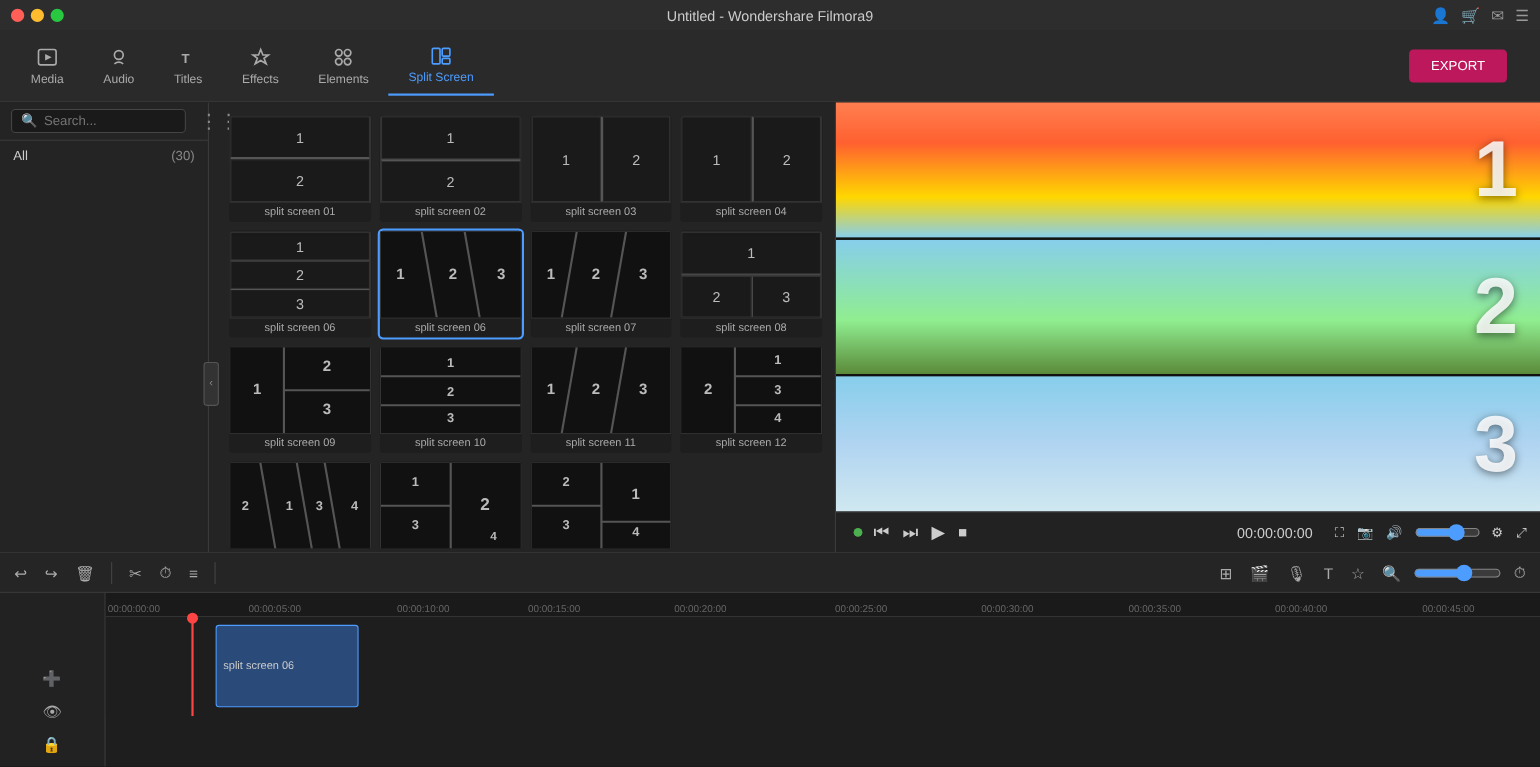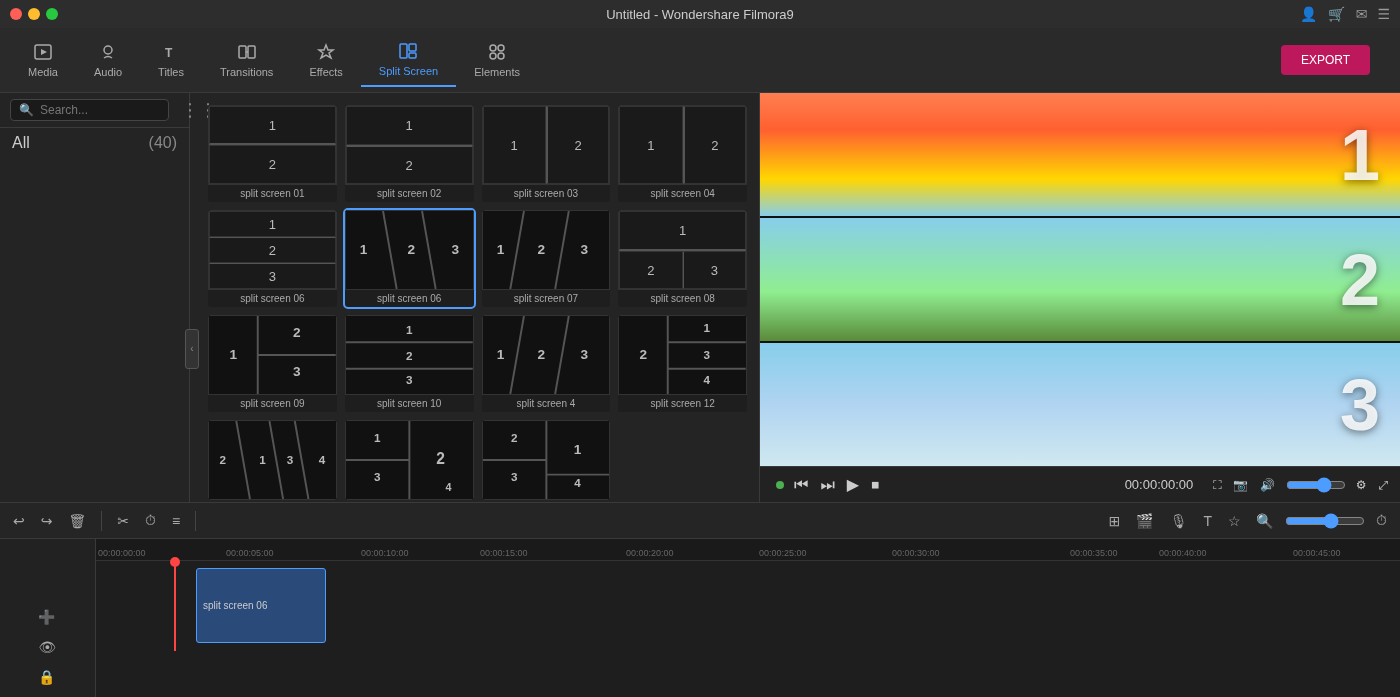--- a/index.html
+++ b/index.html
@@ -118,21 +118,21 @@
     .sidebar-filters {
       display: flex;
       flex-direction: column;
       width: 190px;
       border-right: 1px solid #3a3a3a;
     }
     .filter-item {
       display: flex;
       justify-content: space-between;
       padding: 6px 12px;
-      font-size: 16px;
+      font-size: 12px;
       cursor: pointer;
       color: #ccc;
       text-align: right;
     }
     .filter-item .count { color: #888; }
     .gallery-area {
       flex: 1;
       overflow-y: auto;
       padding: 8px;
     }
@@ -479,69 +479,61 @@
         <span>Audio</span>
       </div>
       <div class="toolbar-item">
         <svg viewBox="0 0 20 20" fill="#aaa">
             <text x="4" y="15" font-size="12" fill="#aaa" font-weight="bold">T</text>
           </svg>
         <span>Titles</span>
       </div>
       <div class="toolbar-item">
         <svg viewBox="0 0 20 20">
-            <rect x="2" y="4" width="7" height="12" rx="1" fill="none" stroke="#aaa" stroke-width="1.5"></rect>
-            <rect x="11" y="4" width="7" height="12" rx="1" fill="none" stroke="#aaa" stroke-width="1.5"></rect>
-            <path d="M9 10 L11 10" stroke="#aaa" stroke-width="1.5"></path>
-          </svg>
-        <span>Transitions</span>
-      </div>
-      <div class="toolbar-item">
-        <svg viewBox="0 0 20 20">
             <path d="M10 3 L12 8 L17 8 L13 11 L15 16 L10 13 L5 16 L7 11 L3 8 L8 8 Z" fill="none" stroke="#aaa" stroke-width="1.5"></path>
           </svg>
         <span>Effects</span>
-      </div>
-      <div class="toolbar-item active">
-        <svg viewBox="0 0 20 20">
-            <rect x="2" y="3" width="7" height="14" rx="1" fill="none" stroke="#4d9cff" stroke-width="1.5"></rect>
-            <rect x="11" y="3" width="7" height="7" rx="1" fill="none" stroke="#4d9cff" stroke-width="1.5"></rect>
-            <rect x="11" y="12" width="7" height="5" rx="1" fill="none" stroke="#4d9cff" stroke-width="1.5"></rect>
-          </svg>
-        <span style="color:#4d9cff;">Split Screen</span>
       </div>
       <div class="toolbar-item">
         <svg viewBox="0 0 20 20">
             <circle cx="6" cy="6" r="3" fill="none" stroke="#aaa" stroke-width="1.5"></circle>
             <circle cx="14" cy="6" r="3" fill="none" stroke="#aaa" stroke-width="1.5"></circle>
             <circle cx="6" cy="14" r="3" fill="none" stroke="#aaa" stroke-width="1.5"></circle>
             <circle cx="14" cy="14" r="3" fill="none" stroke="#aaa" stroke-width="1.5"></circle>
           </svg>
         <span>Elements</span>
       </div>
+      <div class="toolbar-item active">
+        <svg viewBox="0 0 20 20">
+            <rect x="2" y="3" width="7" height="14" rx="1" fill="none" stroke="#4d9cff" stroke-width="1.5"></rect>
+            <rect x="11" y="3" width="7" height="7" rx="1" fill="none" stroke="#4d9cff" stroke-width="1.5"></rect>
+            <rect x="11" y="12" width="7" height="5" rx="1" fill="none" stroke="#4d9cff" stroke-width="1.5"></rect>
+          </svg>
+        <span style="color:#4d9cff;">Split Screen</span>
+      </div>
     </div>
     <button class="export-btn">EXPORT</button>
   </div>
 
   <div class="main-content">
 
     <div class="left-panel">
       <div style="display:flex; flex:1; overflow:hidden;">
 
         <div class="sidebar-filters">
           <div class="top-bar">
             <div class="search-bar">
               <span>🔍</span>
               <input type="text" placeholder="Search..." style="">
             </div>
             <span class="grid-dots">⋮⋮</span>
           </div>
           <div class="filter-item">
             <span>All</span>
-            <span class="count">(40)</span>
+            <span class="count">(30)</span>
           </div>
         </div>
 
         <div class="collapse-btn">‹</div>
 
         <div class="gallery-area" style="margin-left: 6px;">
           <div class="grid">
 
             <div class="thumb-card">
               <div class="thumb-img">
@@ -672,21 +664,21 @@
                 <div style="width:100%; height:100%; position:relative;">
                   <svg width="100%" height="100%" viewBox="0 0 130 80">
                     <line x1="42" y1="0" x2="28" y2="80" stroke="#555" stroke-width="2"></line>
                     <line x1="88" y1="0" x2="74" y2="80" stroke="#555" stroke-width="2"></line>
                     <text x="14" y="44" fill="#bbb" font-size="14" font-weight="bold">1</text>
                     <text x="56" y="44" fill="#bbb" font-size="14" font-weight="bold">2</text>
                     <text x="100" y="44" fill="#bbb" font-size="14" font-weight="bold">3</text>
                   </svg>
                 </div>
               </div>
-              <div class="thumb-label">split screen 4</div>
+              <div class="thumb-label">split screen 11</div>
             </div>
 
             <div class="thumb-card">
               <div class="thumb-img">
                 <div style="width:100%; height:100%; position:relative;">
                   <svg width="100%" height="100%" viewBox="0 0 130 80">
                     <line x1="50" y1="0" x2="50" y2="80" stroke="#555" stroke-width="2"></line>
                     <line x1="50" y1="27" x2="130" y2="27" stroke="#555" stroke-width="2"></line>
                     <line x1="50" y1="54" x2="130" y2="54" stroke="#555" stroke-width="2"></line>
                     <text x="25" y="44" fill="#bbb" font-size="14" font-weight="bold" text-anchor="middle">2</text>
@@ -823,24 +815,24 @@
         <div class="tl-left-btn">🔒</div>
       </div>
 
       <div class="timeline-main">
 
         <div class="time-ruler">
           <span class="time-tick" style="left:2px;">00:00:00:00</span>
           <span class="time-tick" style="left:130px;">00:00:05:00</span>
           <span class="time-tick" style="left:265px;">00:00:10:00</span>
           <span class="time-tick" style="left:384px;">00:00:15:00</span>
-          <span class="time-tick" style="left:530px;">00:00:20:00</span>
+          <span class="time-tick" style="left:517px;">00:00:20:00</span>
           <span class="time-tick" style="left:663px;">00:00:25:00</span>
           <span class="time-tick" style="left:796px;">00:00:30:00</span>
-          <span class="time-tick" style="left:930px;margin-left:44px;">00:00:35:00</span>
+          <span class="time-tick" style="left:930px;">00:00:35:00</span>
           <span class="time-tick" style="left:1063px;">00:00:40:00</span>
           <span class="time-tick" style="left:1197px;">00:00:45:00</span>
         </div>
 
         <div class="timeline-track">
 
           <div class="playhead" style="left: 78px;">
             <div class="playhead-dot"></div>
           </div>
 

